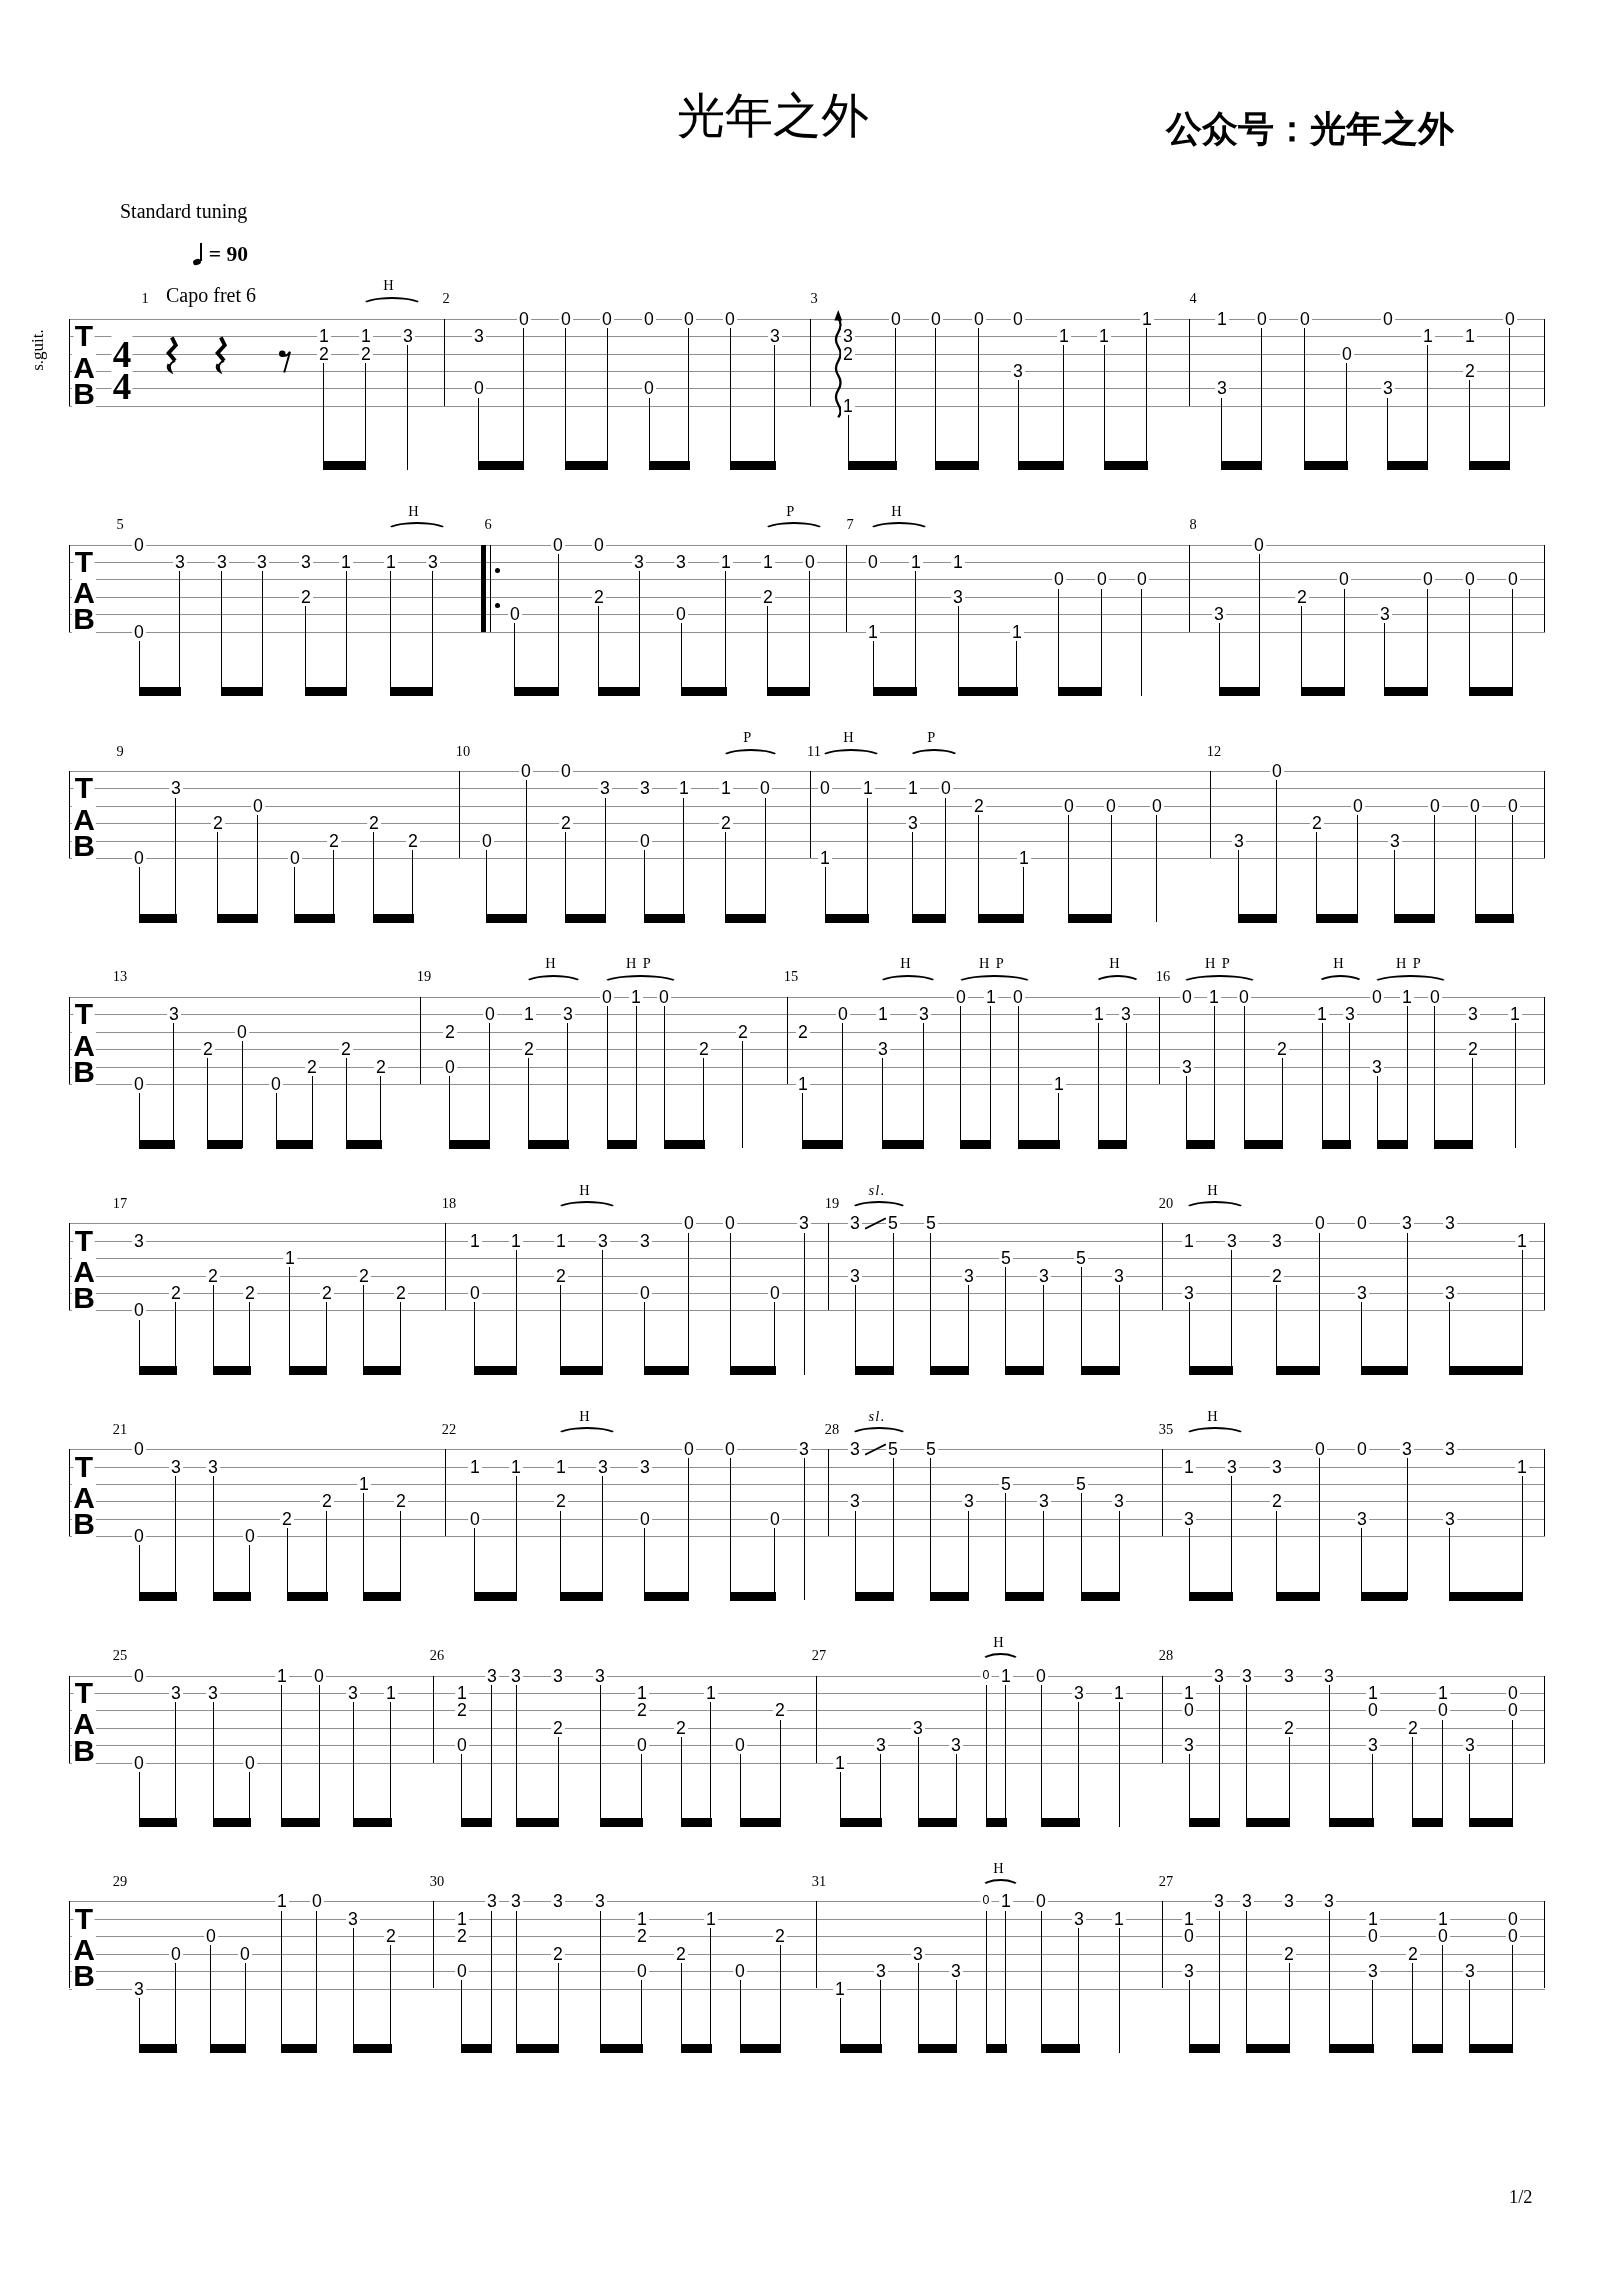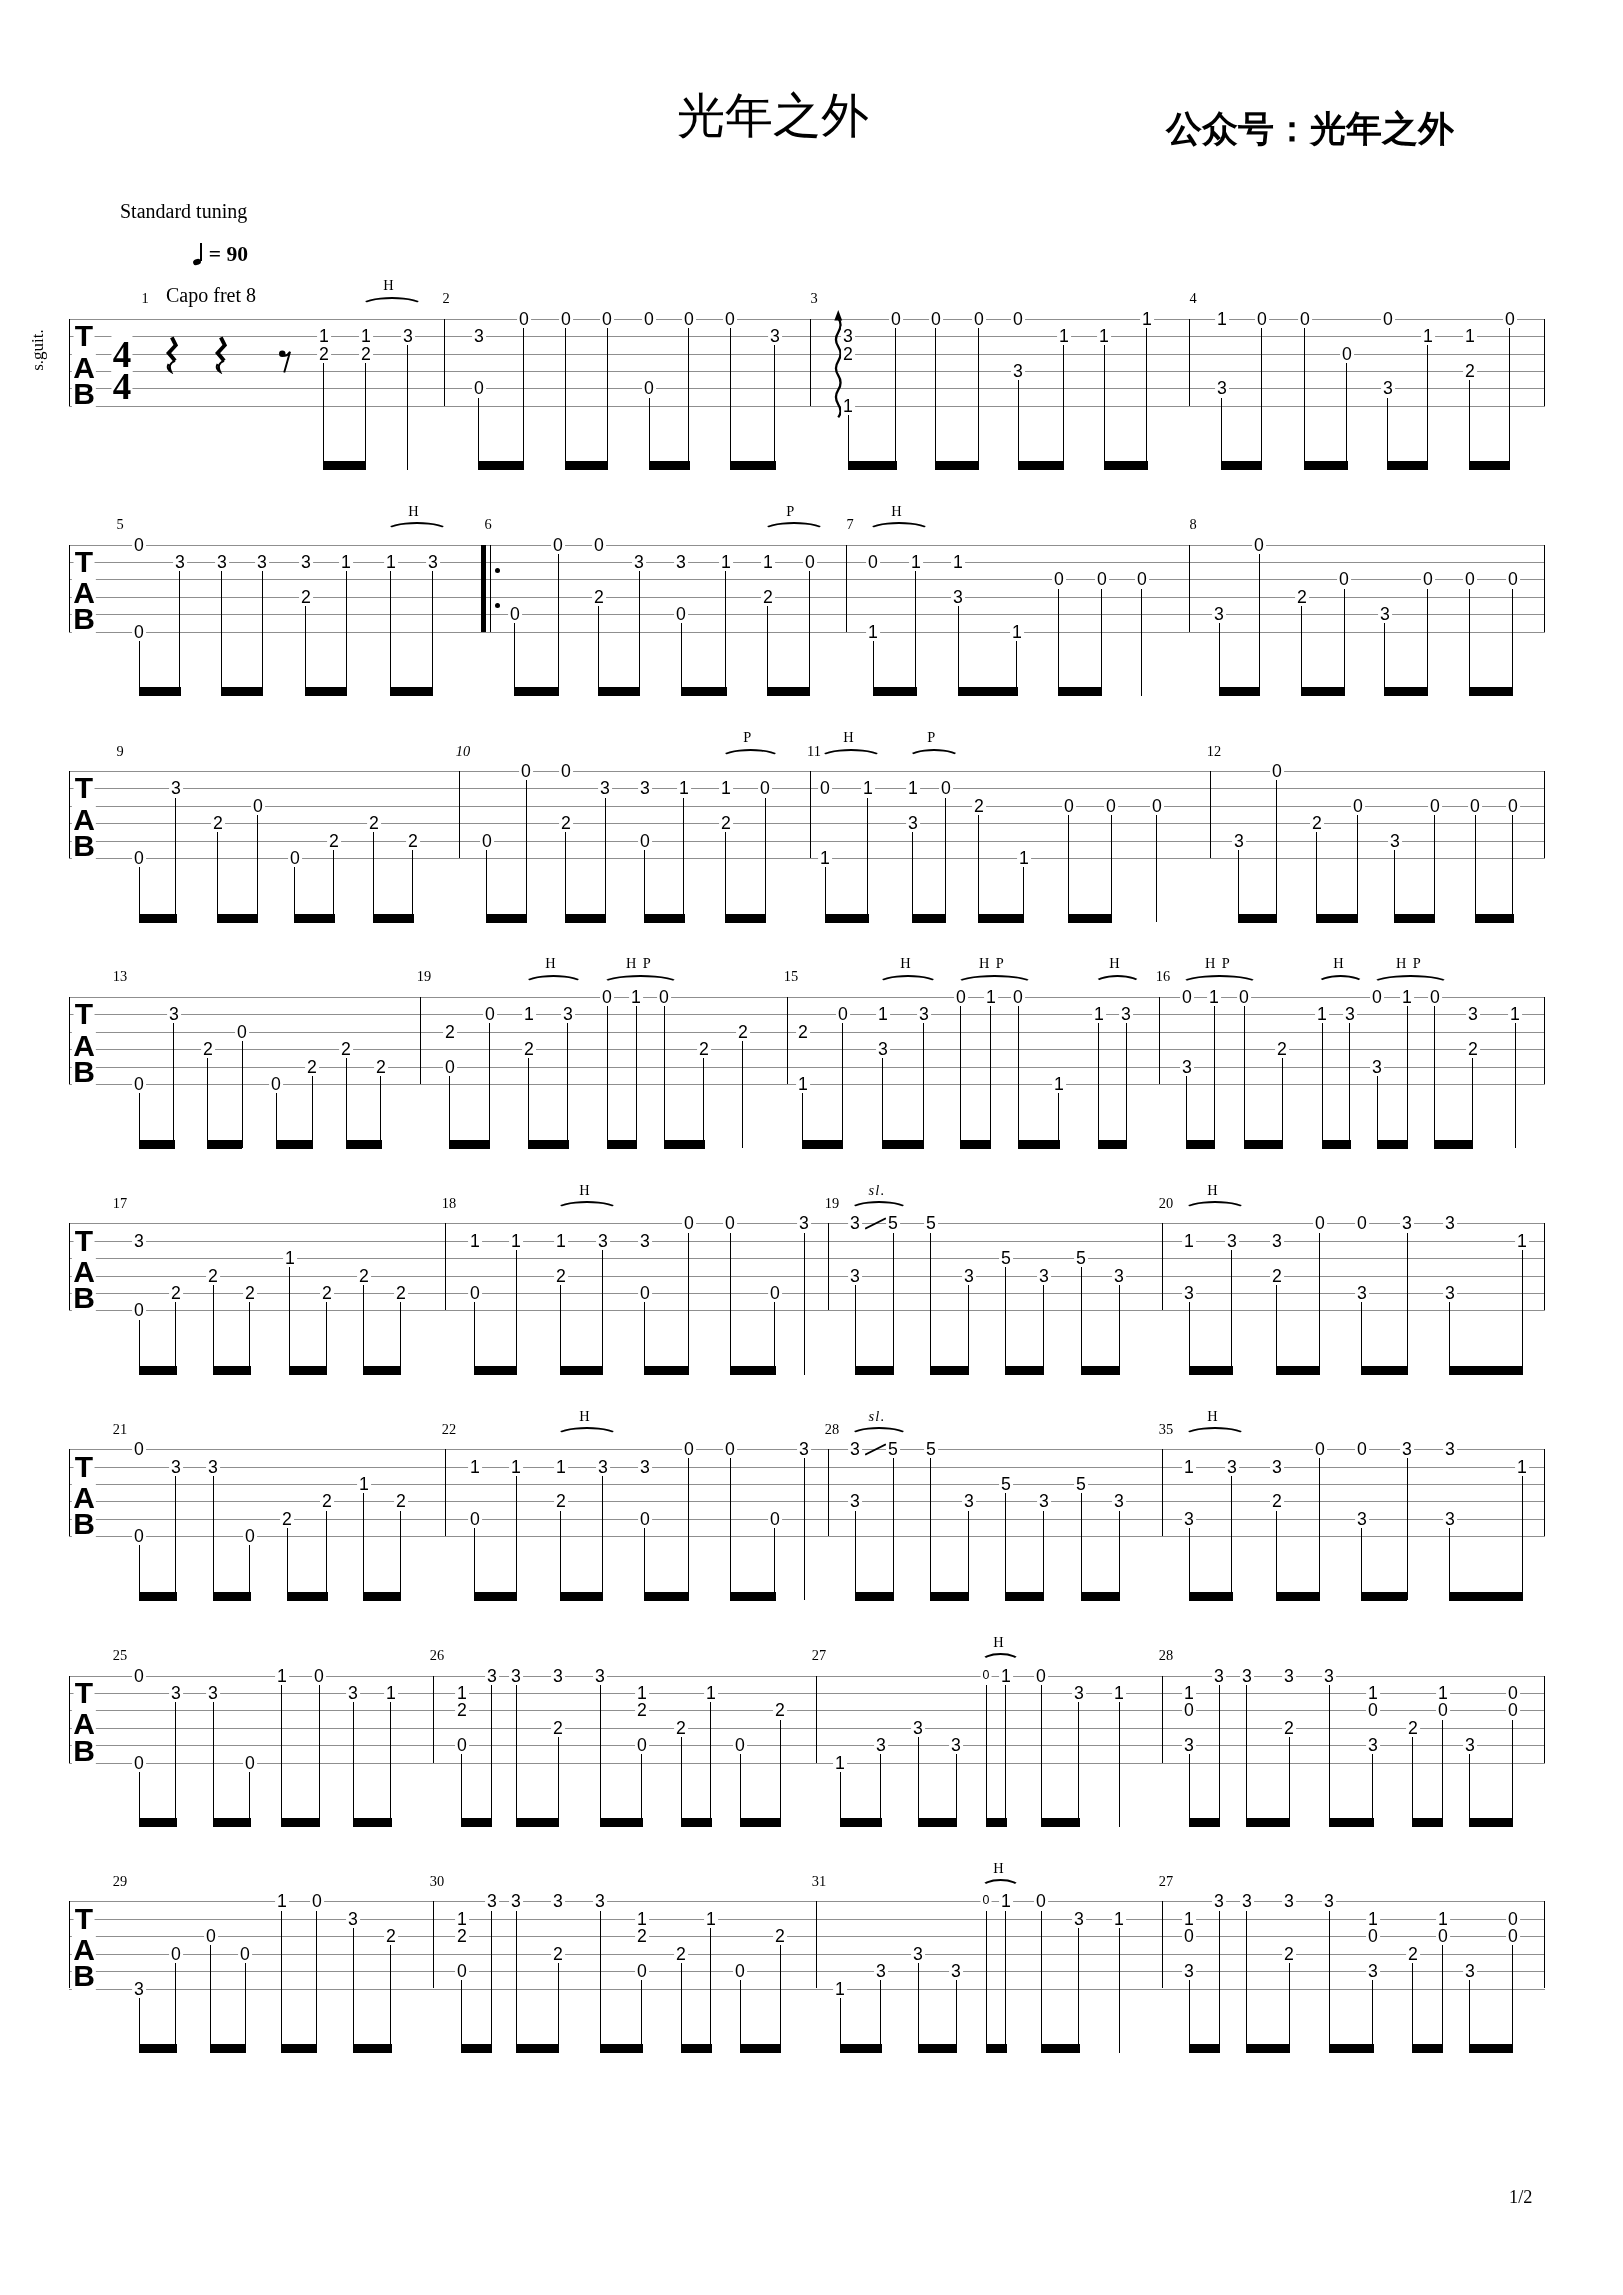--- a/index.html
+++ b/index.html
@@ -38,21 +38,21 @@
 </head>
 <body>
 
 <div id="page">
   <div id="title">光年之外</div>
   <div id="account">公众号：光年之外</div>
   <div id="tuning">Standard tuning</div>
   <div id="tempo">
     <span class="qnote"><span class="head"></span><span class="nstem"></span></span><span>= 90</span>
   </div>
-  <div id="capo">Capo fret 8</div>
+  <div id="capo">Capo fret 6</div>
   <div id="instr">s.guit.</div>
   <div id="score">
       <div class="sline" style="left: 69px; top: 319px; width: 1476px;"></div>
       <div class="sline" style="left: 69px; top: 336px; width: 1476px;"></div>
       <div class="sline" style="left: 69px; top: 354px; width: 1476px;"></div>
       <div class="sline" style="left: 69px; top: 371px; width: 1476px;"></div>
       <div class="sline" style="left: 69px; top: 388px; width: 1476px;"></div>
       <div class="sline" style="left: 69px; top: 406px; width: 1476px;"></div>
       <div class="bar" style="left: 69px; top: 319px; height: 87px;"></div>
       <div class="bar" style="left: 1544px; top: 319px; height: 87px;"></div>
@@ -297,21 +297,21 @@
       <div class="stem" style="left: 333px; top: 850px; height: 72px;"></div>
       <div class="fret" style="left: 374px; top: 823px;">2</div>
       <div class="stem" style="left: 373px; top: 832px; height: 90px;"></div>
       <div class="fret" style="left: 413px; top: 841px;">2</div>
       <div class="stem" style="left: 412px; top: 850px; height: 72px;"></div>
       <div class="beam" style="left: 139px; top: 914px; width: 38px;"></div>
       <div class="beam" style="left: 217px; top: 914px; width: 41px;"></div>
       <div class="beam" style="left: 294px; top: 914px; width: 41px;"></div>
       <div class="beam" style="left: 373px; top: 914px; width: 41px;"></div>
       <div class="bar" style="left: 459px; top: 771px; height: 87px;"></div>
-      <div class="mnum" style="left: 463px; top: 744px; font-style: italic;">10</div>
+      <div class="mnum" style="left: 463px; top: 744px;">10</div>
       <div class="fret" style="left: 487px; top: 841px;">0</div>
       <div class="stem" style="left: 486px; top: 850px; height: 72px;"></div>
       <div class="fret" style="left: 526px; top: 771px;">0</div>
       <div class="stem" style="left: 526px; top: 780px; height: 142px;"></div>
       <div class="fret" style="left: 566px; top: 771px;">0</div>
       <div class="fret" style="left: 566px; top: 823px;">2</div>
       <div class="stem" style="left: 565px; top: 832px; height: 90px;"></div>
       <div class="fret" style="left: 605px; top: 788px;">3</div>
       <div class="stem" style="left: 605px; top: 798px; height: 125px;"></div>
       <div class="fret" style="left: 645px; top: 788px;">3</div>

